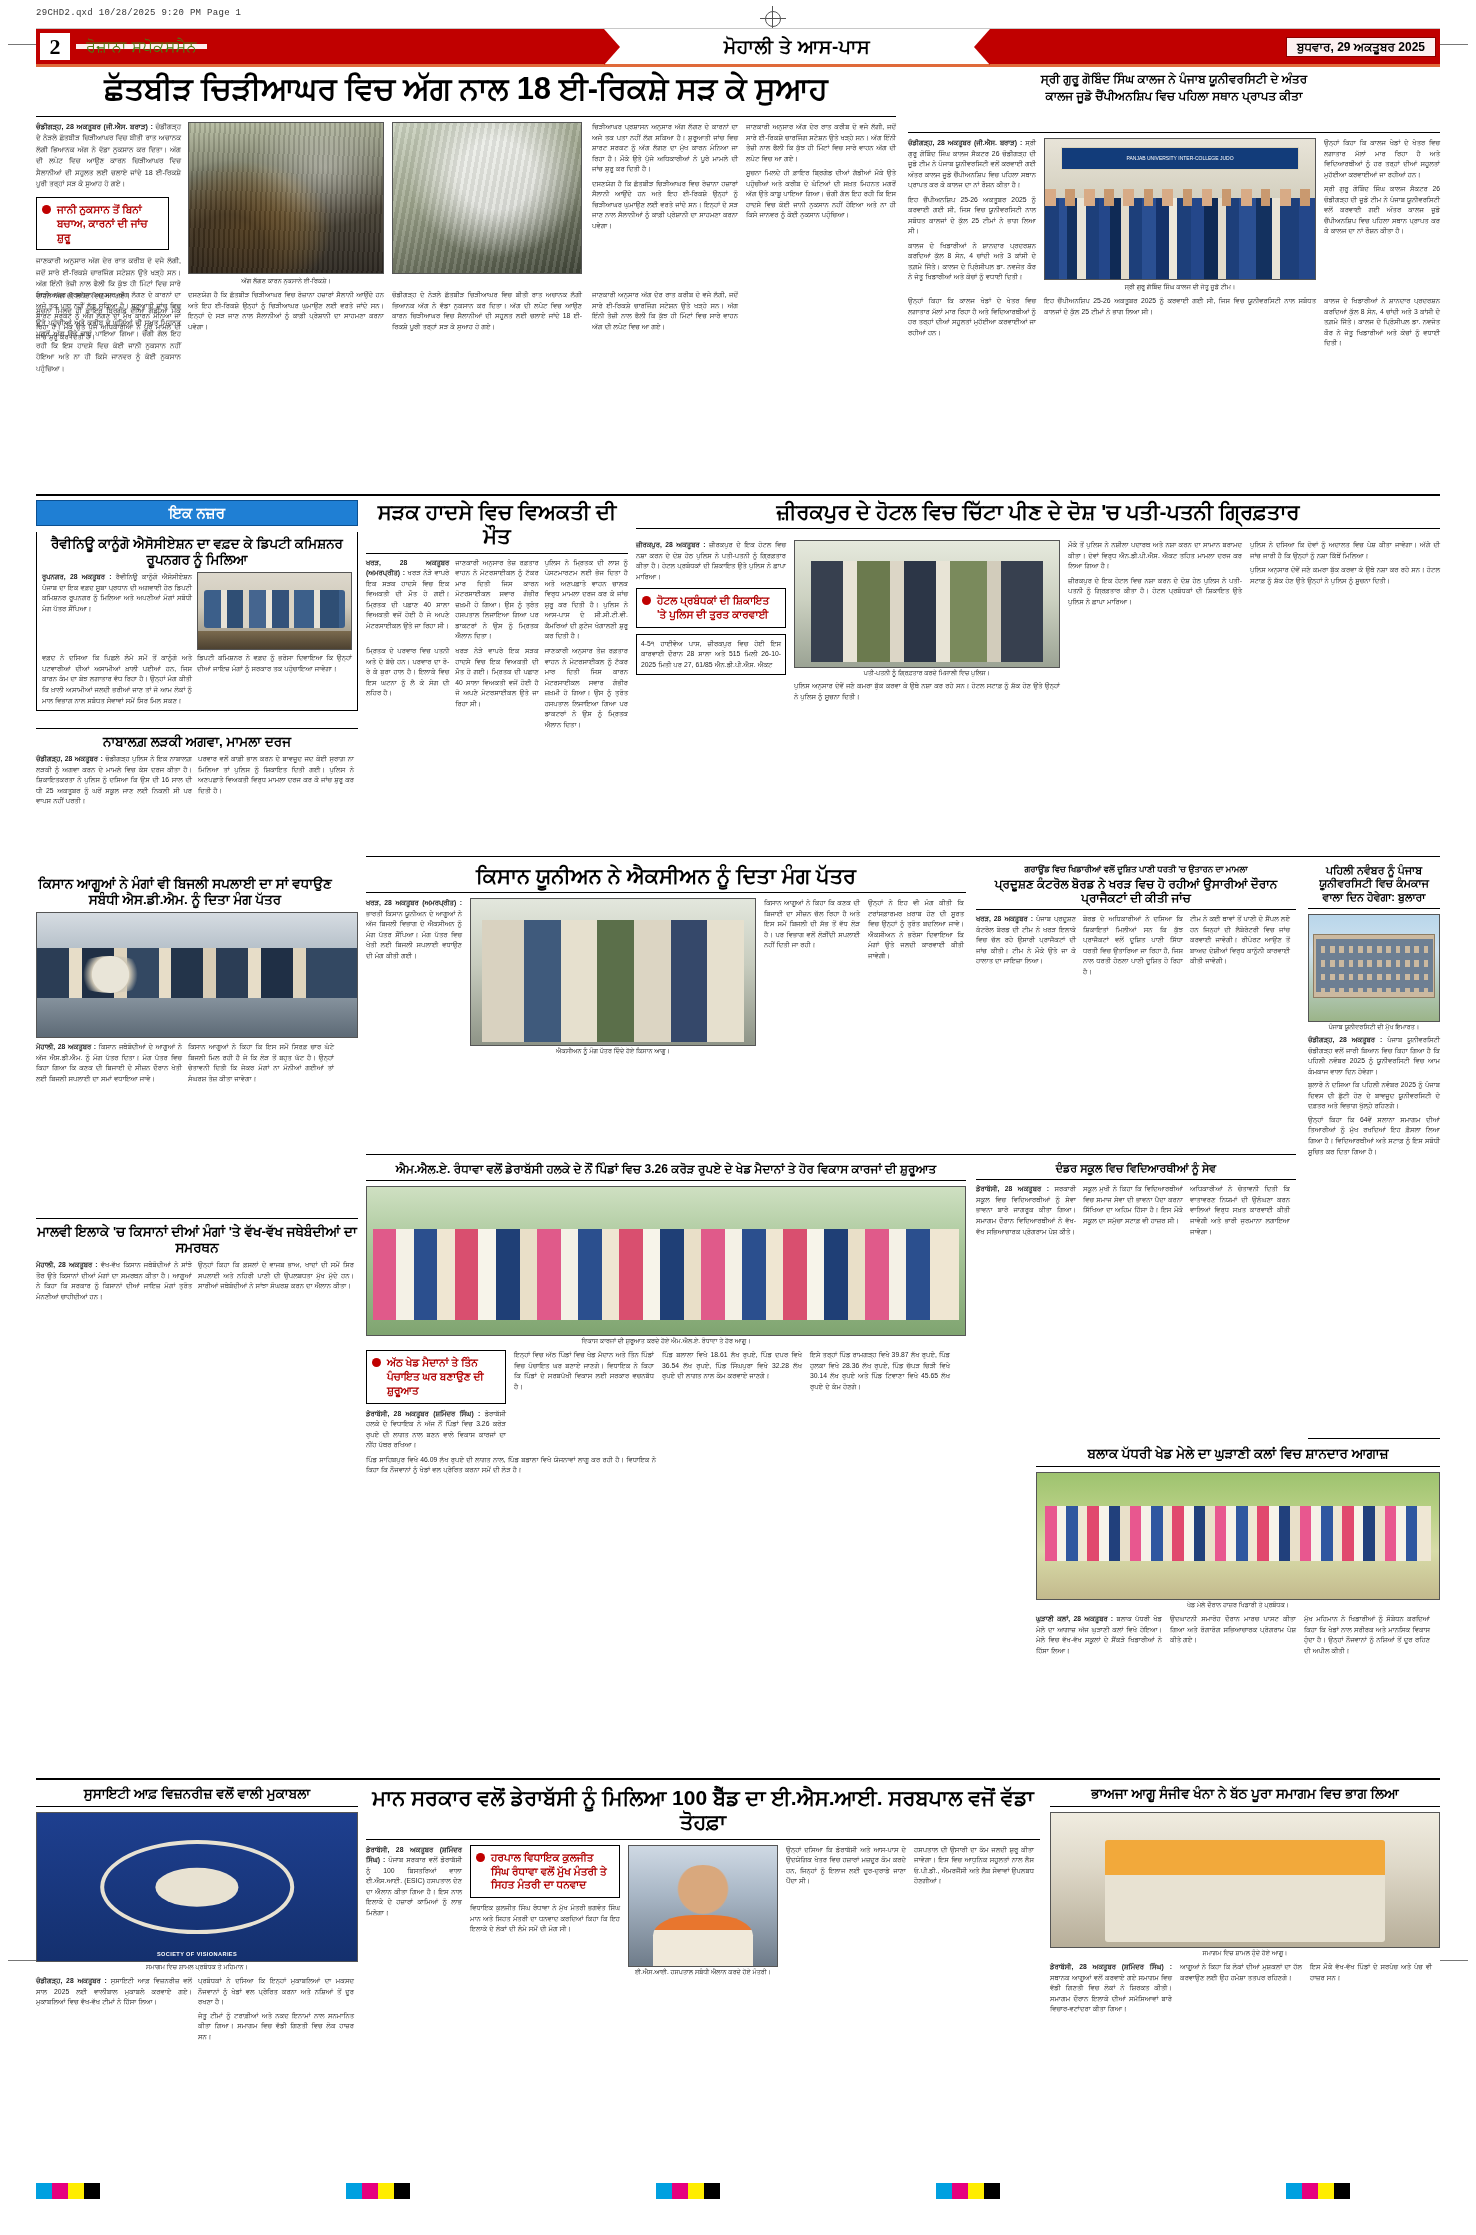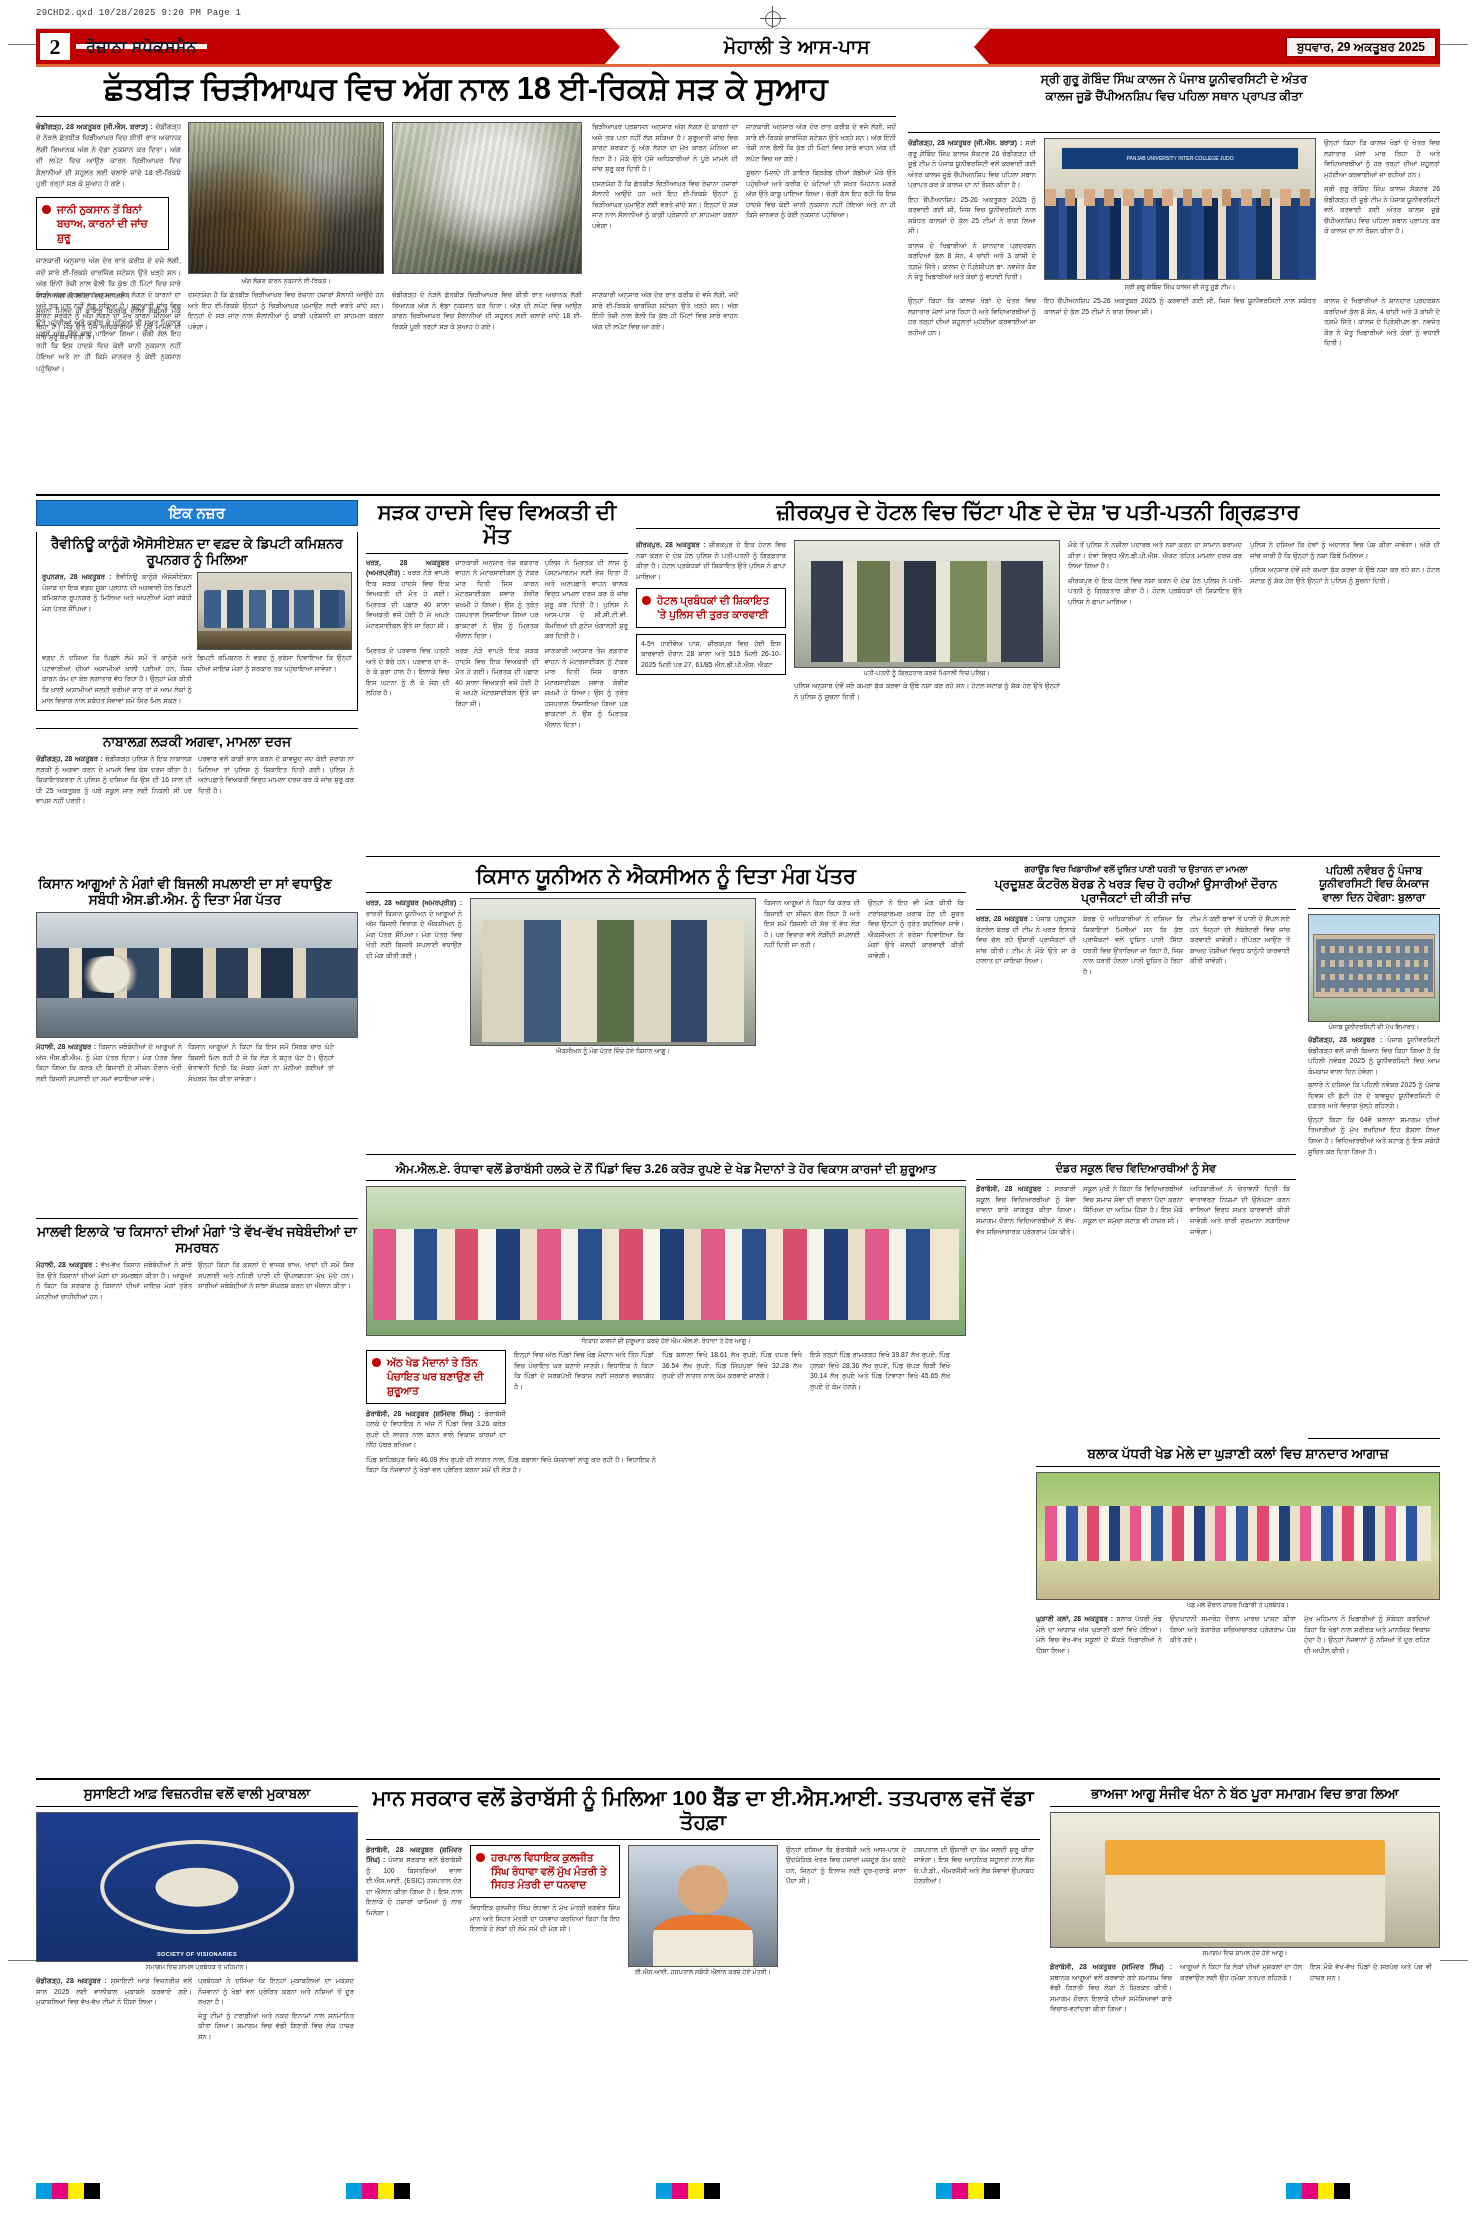--- a/index.html
+++ b/index.html
@@ -52,21 +52,21 @@
     display:flex; align-items:stretch; background:#c00000; width:568px; position:relative;
   }
   .pagenum {
     width:34px; background:#fff; border:2px solid #c00000; margin:2px 3px 2px 2px;
     display:flex; align-items:center; justify-content:center;
     font-weight:bold; font-size:22px; font-family:"Liberation Serif", serif; color:#000;
   }
   .mh-brand {
     background:#fdf0f0; border:1px solid #c00000; margin:14px 0;
     padding:0 10px; display:flex; align-items:center;
-    font-size:16px; font-weight:bold; color:#0f172a; letter-spacing:.4px;
+    font-size:16px; font-weight:normal; color:#4d7c0f; letter-spacing:.4px;
     white-space:nowrap;
   }
   .mh-arrow-l {
     width:0; height:0; border-top:18px solid transparent; border-bottom:18px solid transparent;
     border-left:16px solid #c00000;
   }
   .mh-center {
     flex:1; background:#fff; display:flex; align-items:center; justify-content:center;
     font-size:19px; font-weight:bold; color:#000; letter-spacing:.5px;
   }
@@ -726,21 +726,21 @@
         </div>
       <div style="width:126px;">
           <div class="coltext dense">ਮੁੱਖ ਮਹਿਮਾਨ ਨੇ ਖਿਡਾਰੀਆਂ ਨੂੰ ਸੰਬੋਧਨ ਕਰਦਿਆਂ ਕਿਹਾ ਕਿ ਖੇਡਾਂ ਨਾਲ ਸਰੀਰਕ ਅਤੇ ਮਾਨਸਿਕ ਵਿਕਾਸ ਹੁੰਦਾ ਹੈ। ਉਨ੍ਹਾਂ ਨੌਜਵਾਨਾਂ ਨੂੰ ਨਸ਼ਿਆਂ ਤੋਂ ਦੂਰ ਰਹਿਣ ਦੀ ਅਪੀਲ ਕੀਤੀ।</div>
         </div>
     </div>
   </div>
 
   <div class="abs rule-med" style="left:0; top:1750px; width:1404px;"></div>
 
   <div class="abs" style="left:330px; top:1758px; width:674px;">
-    <div class="hl-big">ਮਾਨ ਸਰਕਾਰ ਵਲੋਂ ਡੇਰਾਬੱਸੀ ਨੂੰ ਮਿਲਿਆ 100 ਬੈੱਡ ਦਾ ਈ.ਐਸ.ਆਈ. ਤਤਪਰਾਲ ਵਜੋਂ ਵੱਡਾ ਤੋਹਫ਼ਾ</div>
+    <div class="hl-big">ਮਾਨ ਸਰਕਾਰ ਵਲੋਂ ਡੇਰਾਬੱਸੀ ਨੂੰ ਮਿਲਿਆ 100 ਬੈੱਡ ਦਾ ਈ.ਐਸ.ਆਈ. ਸਰਬਪਾਲ ਵਜੋਂ ਵੱਡਾ ਤੋਹਫ਼ਾ</div>
     <div class="rule-thin" style="margin-top:4px;"></div>
     <div style="display:flex;gap:8px;margin-top:5px;">
       <div style="width:96px;">
         <div class="coltext dense">
           <span class="dateline">ਡੇਰਾਬੱਸੀ, 28 ਅਕਤੂਬਰ (ਸ਼ਮਿੰਦਰ ਸਿੰਘ) :</span>
           <span>ਪੰਜਾਬ ਸਰਕਾਰ ਵਲੋਂ ਡੇਰਾਬੱਸੀ ਨੂੰ 100 ਬਿਸਤਰਿਆਂ ਵਾਲਾ ਈ.ਐਸ.ਆਈ. (ESIC) ਹਸਪਤਾਲ ਦੇਣ ਦਾ ਐਲਾਨ ਕੀਤਾ ਗਿਆ ਹੈ। ਇਸ ਨਾਲ ਇਲਾਕੇ ਦੇ ਹਜ਼ਾਰਾਂ ਕਾਮਿਆਂ ਨੂੰ ਲਾਭ ਮਿਲੇਗਾ।</span>
         </div>
       </div>
       <div style="width:150px;">
         <div class="kbox red">

